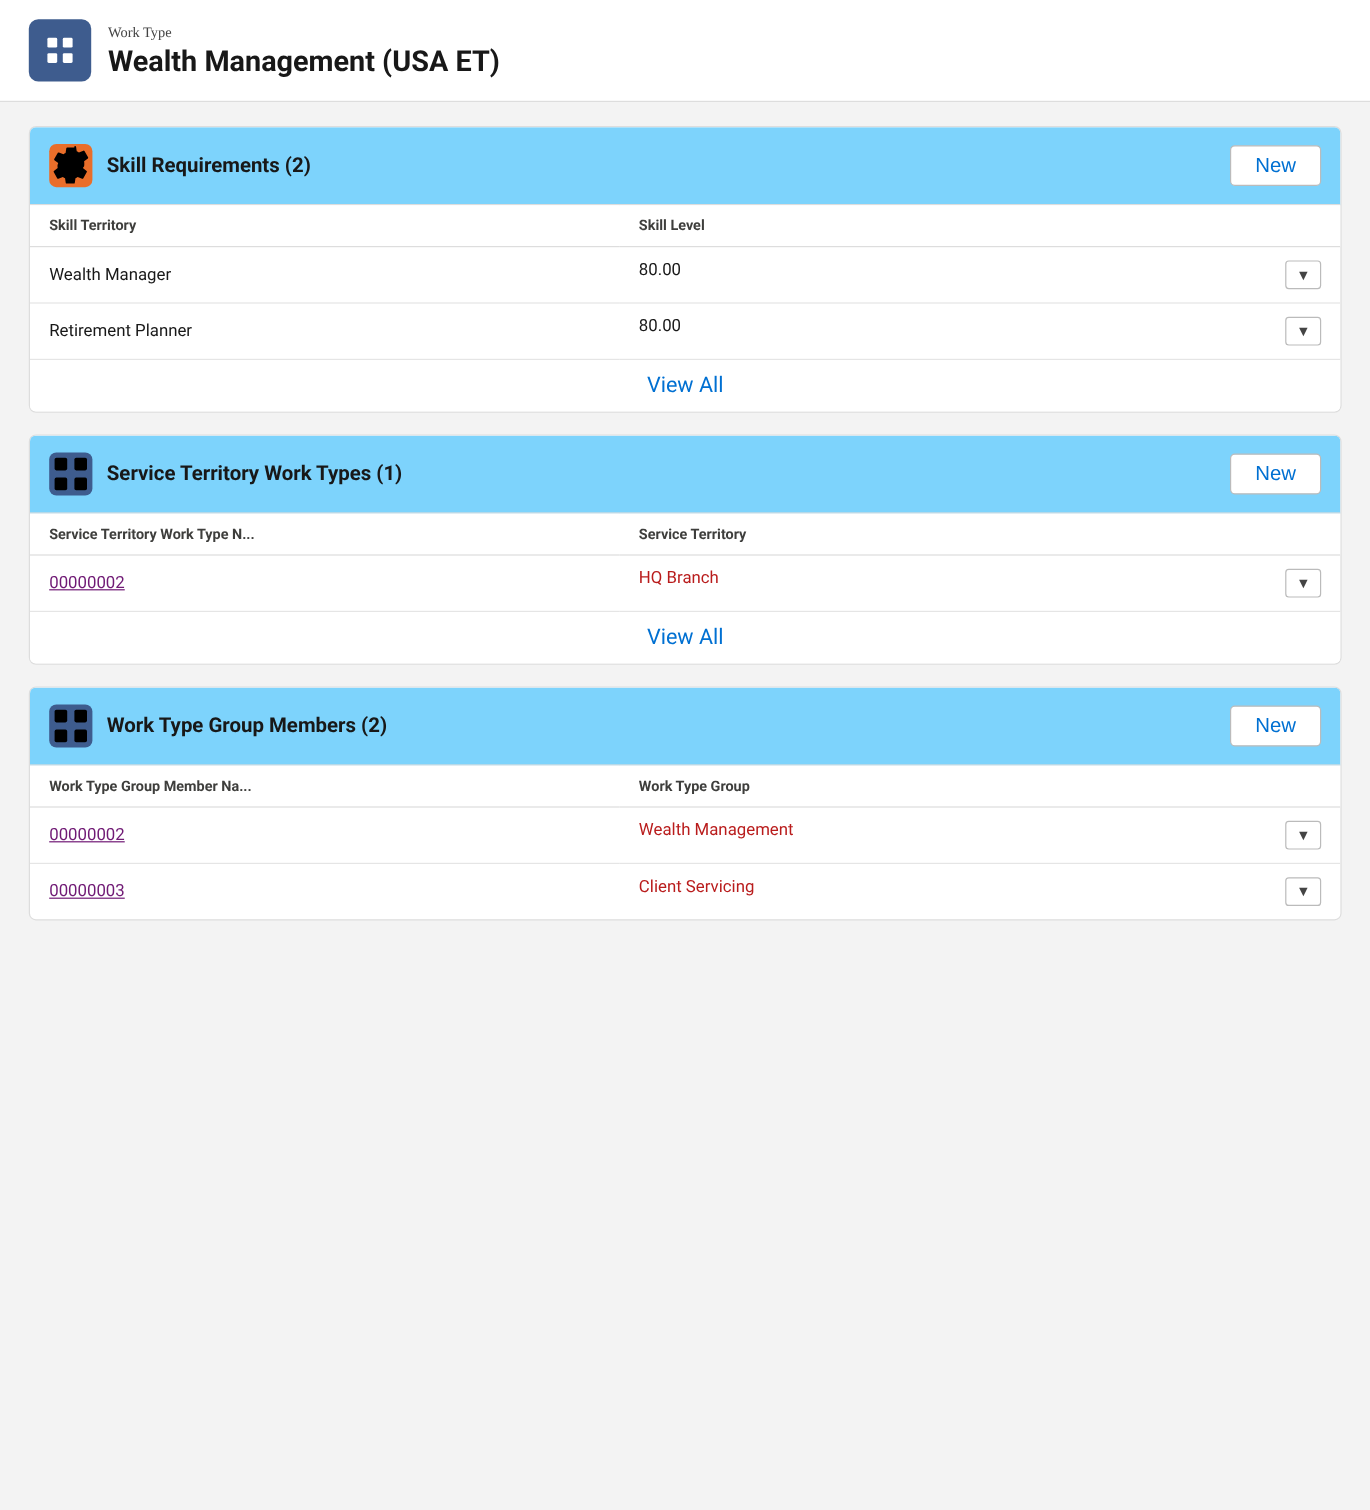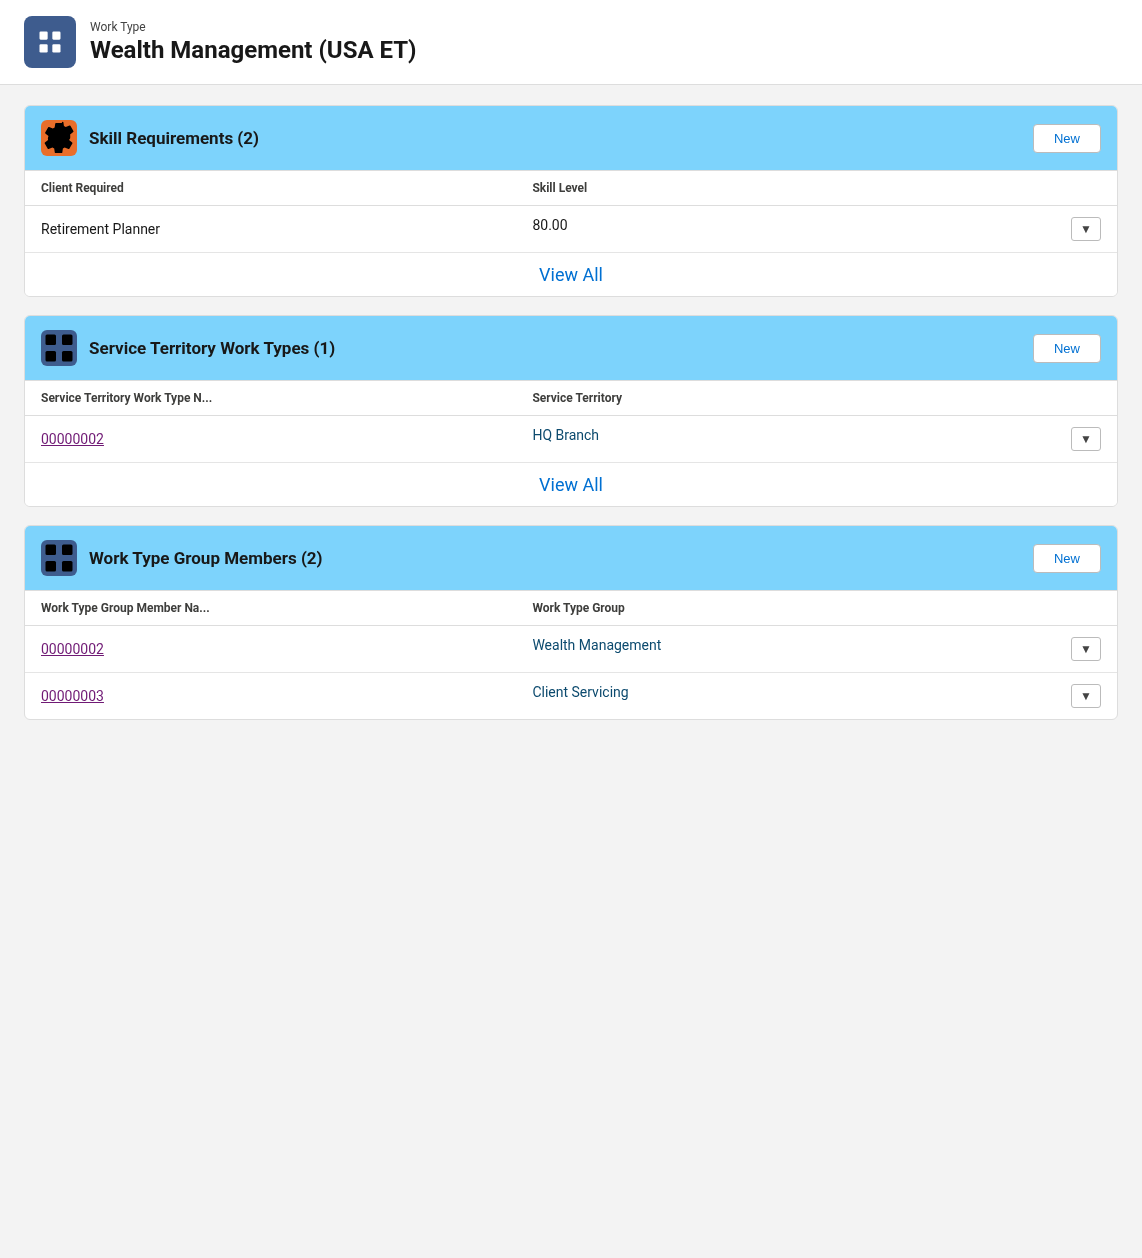--- a/index.html
+++ b/index.html
@@ -34,20 +34,21 @@
     .header-icon svg {
       width: 28px;
       height: 28px;
       fill: #fff;
     }
     .header-text .subtitle {
       font-size: 12px;
       color: #444;
       font-weight: 400;
       margin-bottom: 2px;
+      font-family: Liberation Serif, serif;
     }
     .header-text .title {
       font-size: 24px;
       font-weight: 700;
       color: #181818;
     }
 
     
     .content {
       padding: 20px 24px;
@@ -99,21 +100,21 @@
     }
     .section-title {
       font-size: 17px;
       font-weight: 700;
       color: #181818;
     }
     .new-btn {
       border: 1px solid #bbb;
       background: #fff;
       color: #0070d2;
-      font-size: 13px;
+      font-size: 17px;
       font-weight: 500;
       padding: 6px 20px;
       border-radius: 4px;
       cursor: pointer;
     }
 
     
     .section-table {
       width: 100%;
       border-collapse: collapse;
@@ -135,21 +136,21 @@
     }
     .section-table tbody tr:last-child td {
       border-bottom: none;
     }
     .td-link {
       color: #701a75;
       text-decoration: underline;
       cursor: pointer;
     }
     .td-link-plain {
-      color: #0c4a6e;
+      color: #b91c1c;
       cursor: pointer;
     }
     .dropdown-btn {
       border: 1px solid #bbb;
       background: #fff;
       padding: 4px 8px;
       border-radius: 3px;
       cursor: pointer;
       font-size: 12px;
       color: #444;
@@ -203,25 +204,32 @@
             <path d="M12 15a3 3 0 1 0 0-6 3 3 0 0 0 0 6zm7.4-2.6a7.3 7.3 0 0 0 .1-1.4 7.3 7.3 0 0 0-.1-1.4l2.1-1.6a.5.5 0 0 0 .1-.6l-2-3.5a.5.5 0 0 0-.6-.2l-2.5 1a7.4 7.4 0 0 0-1.2-.7l-.4-2.6A.5.5 0 0 0 14 2h-4a.5.5 0 0 0-.5.4l-.4 2.6a7.4 7.4 0 0 0-1.2.7l-2.5-1a.5.5 0 0 0-.6.2l-2 3.5a.5.5 0 0 0 .1.6l2.1 1.6A7.5 7.5 0 0 0 4.6 12a7.5 7.5 0 0 0 .1 1.4L2.6 15a.5.5 0 0 0-.1.6l2 3.5c.1.2.4.3.6.2l2.5-1c.4.3.8.5 1.2.7l.4 2.6c0 .3.2.4.5.4h4c.3 0 .5-.2.5-.4l.4-2.6c.4-.2.8-.4 1.2-.7l2.5 1c.2.1.5 0 .6-.2l2-3.5a.5.5 0 0 0-.1-.6l-2.1-1.6z"></path>
           </svg>
         </div>
         <span class="section-title">Skill Requirements (2)</span>
       </div>
       <button class="new-btn">New</button>
     </div>
     <table class="section-table">
       <thead>
         <tr>
-          <th class="col-skill-required">Client Required</th>
+          <th class="col-skill-required">Skill Territory</th>
           <th class="col-skill-level">Skill Level</th>
         </tr>
       </thead>
       <tbody>
+        <tr>
+          <td>Wealth Manager</td>
+          <td>
+            <span>80.00</span>
+            <button class="dropdown-btn">▼</button>
+          </td>
+        </tr>
         <tr>
           <td>Retirement Planner</td>
           <td>
             <span>80.00</span>
             <button class="dropdown-btn">▼</button>
           </td>
         </tr>
         <tr class="view-all-row">
           <td colspan="2">
             <span class="view-all-link">View All</span>

